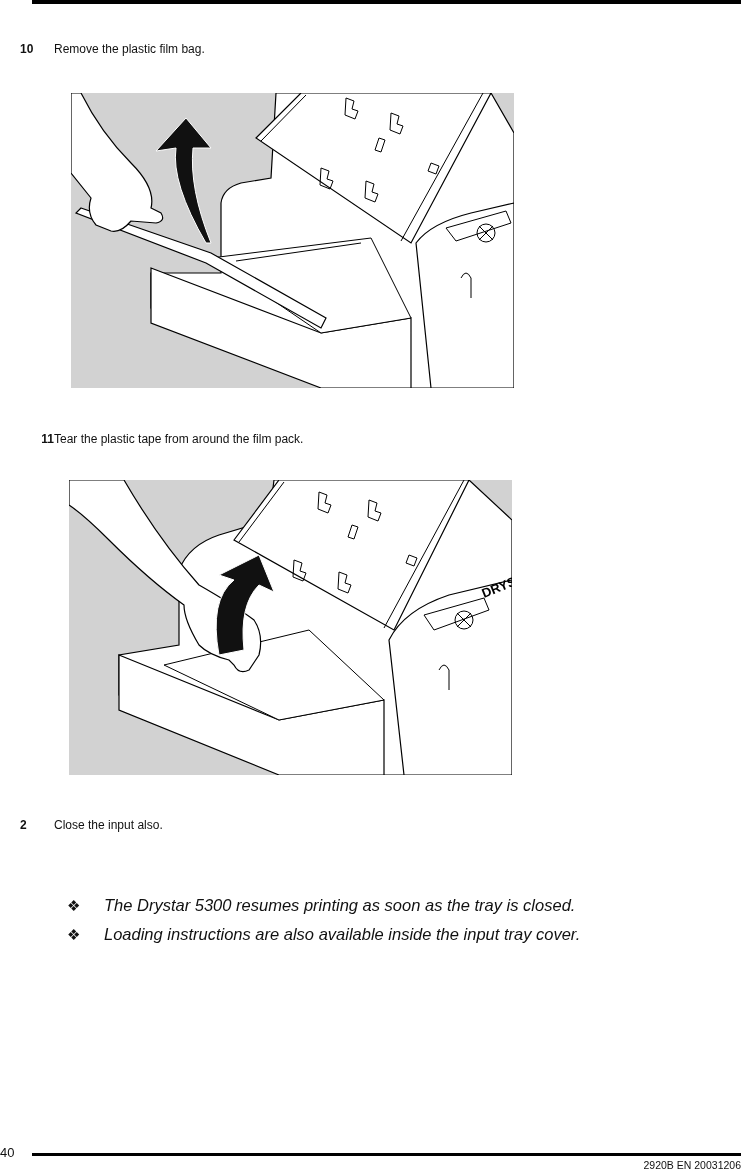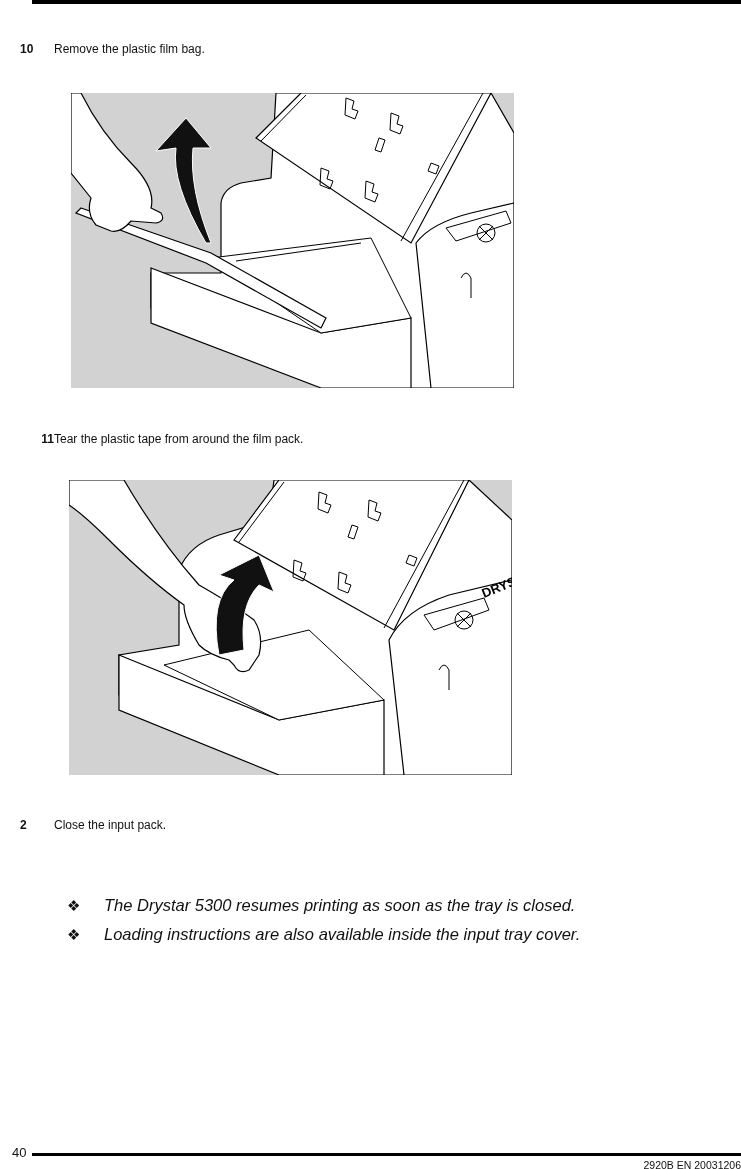--- a/index.html
+++ b/index.html
@@ -1,20 +1,20 @@
 <!DOCTYPE html>
 <html><head>
 <meta charset="utf-8">
 <style>
   html, body { margin: 0; padding: 0; background: #ffffff; }
   body { width: 741px; height: 1169px; position: relative; overflow: hidden;
          font-family: "Liberation Sans", "DejaVu Sans", sans-serif; color: #111; }
   .top-rule { position: absolute; left: 32px; top: 0; width: 709px; height: 4px; background: #000; }
   .bottom-rule { position: absolute; left: 32px; top: 1153px; width: 709px; height: 3px; background: #000; }
-  .page-number { position: absolute; left: 0; top: 1145px; font-size: 13px; padding-left: 12px; }
+  .page-number { position: absolute; left: 0; top: 1145px; font-size: 13px; }
   .doc-code { position: absolute; right: 0; top: 1159px; font-size: 10.5px; }
   .step { position: absolute; left: 20px; font-size: 12px; white-space: nowrap; }
   .step .num { font-weight: bold; display: inline-block; width: 34px; }
   .figure { position: absolute; overflow: hidden; background: #fff; }
   .figure svg { display: block; }
   .note { position: absolute; left: 67px; font-size: 16.5px; font-style: italic; white-space: nowrap; }
   .note .bullet { font-style: normal; display: inline-block; width: 37px; font-size: 15px; }
 </style>
 </head>
 <body>
@@ -90,21 +90,21 @@
     <path d="M50 175 L210 240 L315 220 L315 295 L210 295 L50 230 Z" fill="#fff" stroke="#000" stroke-width="1.2"></path>
     <path d="M95 185 L240 150 L315 220 L210 240 Z" fill="#fff" stroke="#000"></path>
 
     <path d="M0 0 L55 0 Q90 60 130 105 Q165 125 185 140 Q195 155 190 175 L180 190 Q170 195 165 185 L160 180 Q140 175 130 165 Q115 140 115 125 Q80 100 40 60 Q15 35 0 25 Z" fill="#fff" stroke="#000" stroke-width="1.2"></path>
 
     <path d="M150 175 Q140 120 165 100 L150 95 L190 75 L205 112 L190 105 Q170 125 175 170 Z" fill="#111" stroke="#fff" stroke-width="1"></path>
   </svg>
 </div>
 
 <div class="step" style="top:818px;">
-  <span class="num">2</span><span>Close the input pack.</span>
+  <span class="num">2</span><span>Close the input also.</span>
 </div>
 
 <div class="note" style="top:896px;">
   <span class="bullet">❖</span><span>The Drystar 5300 resumes printing as soon as the tray is closed.</span>
 </div>
 <div class="note" style="top:905px;margin-top:20px;">
   <span class="bullet">❖</span><span>Loading instructions are also available inside the input tray cover.</span>
 </div>
 
 <div class="page-number">40</div>

